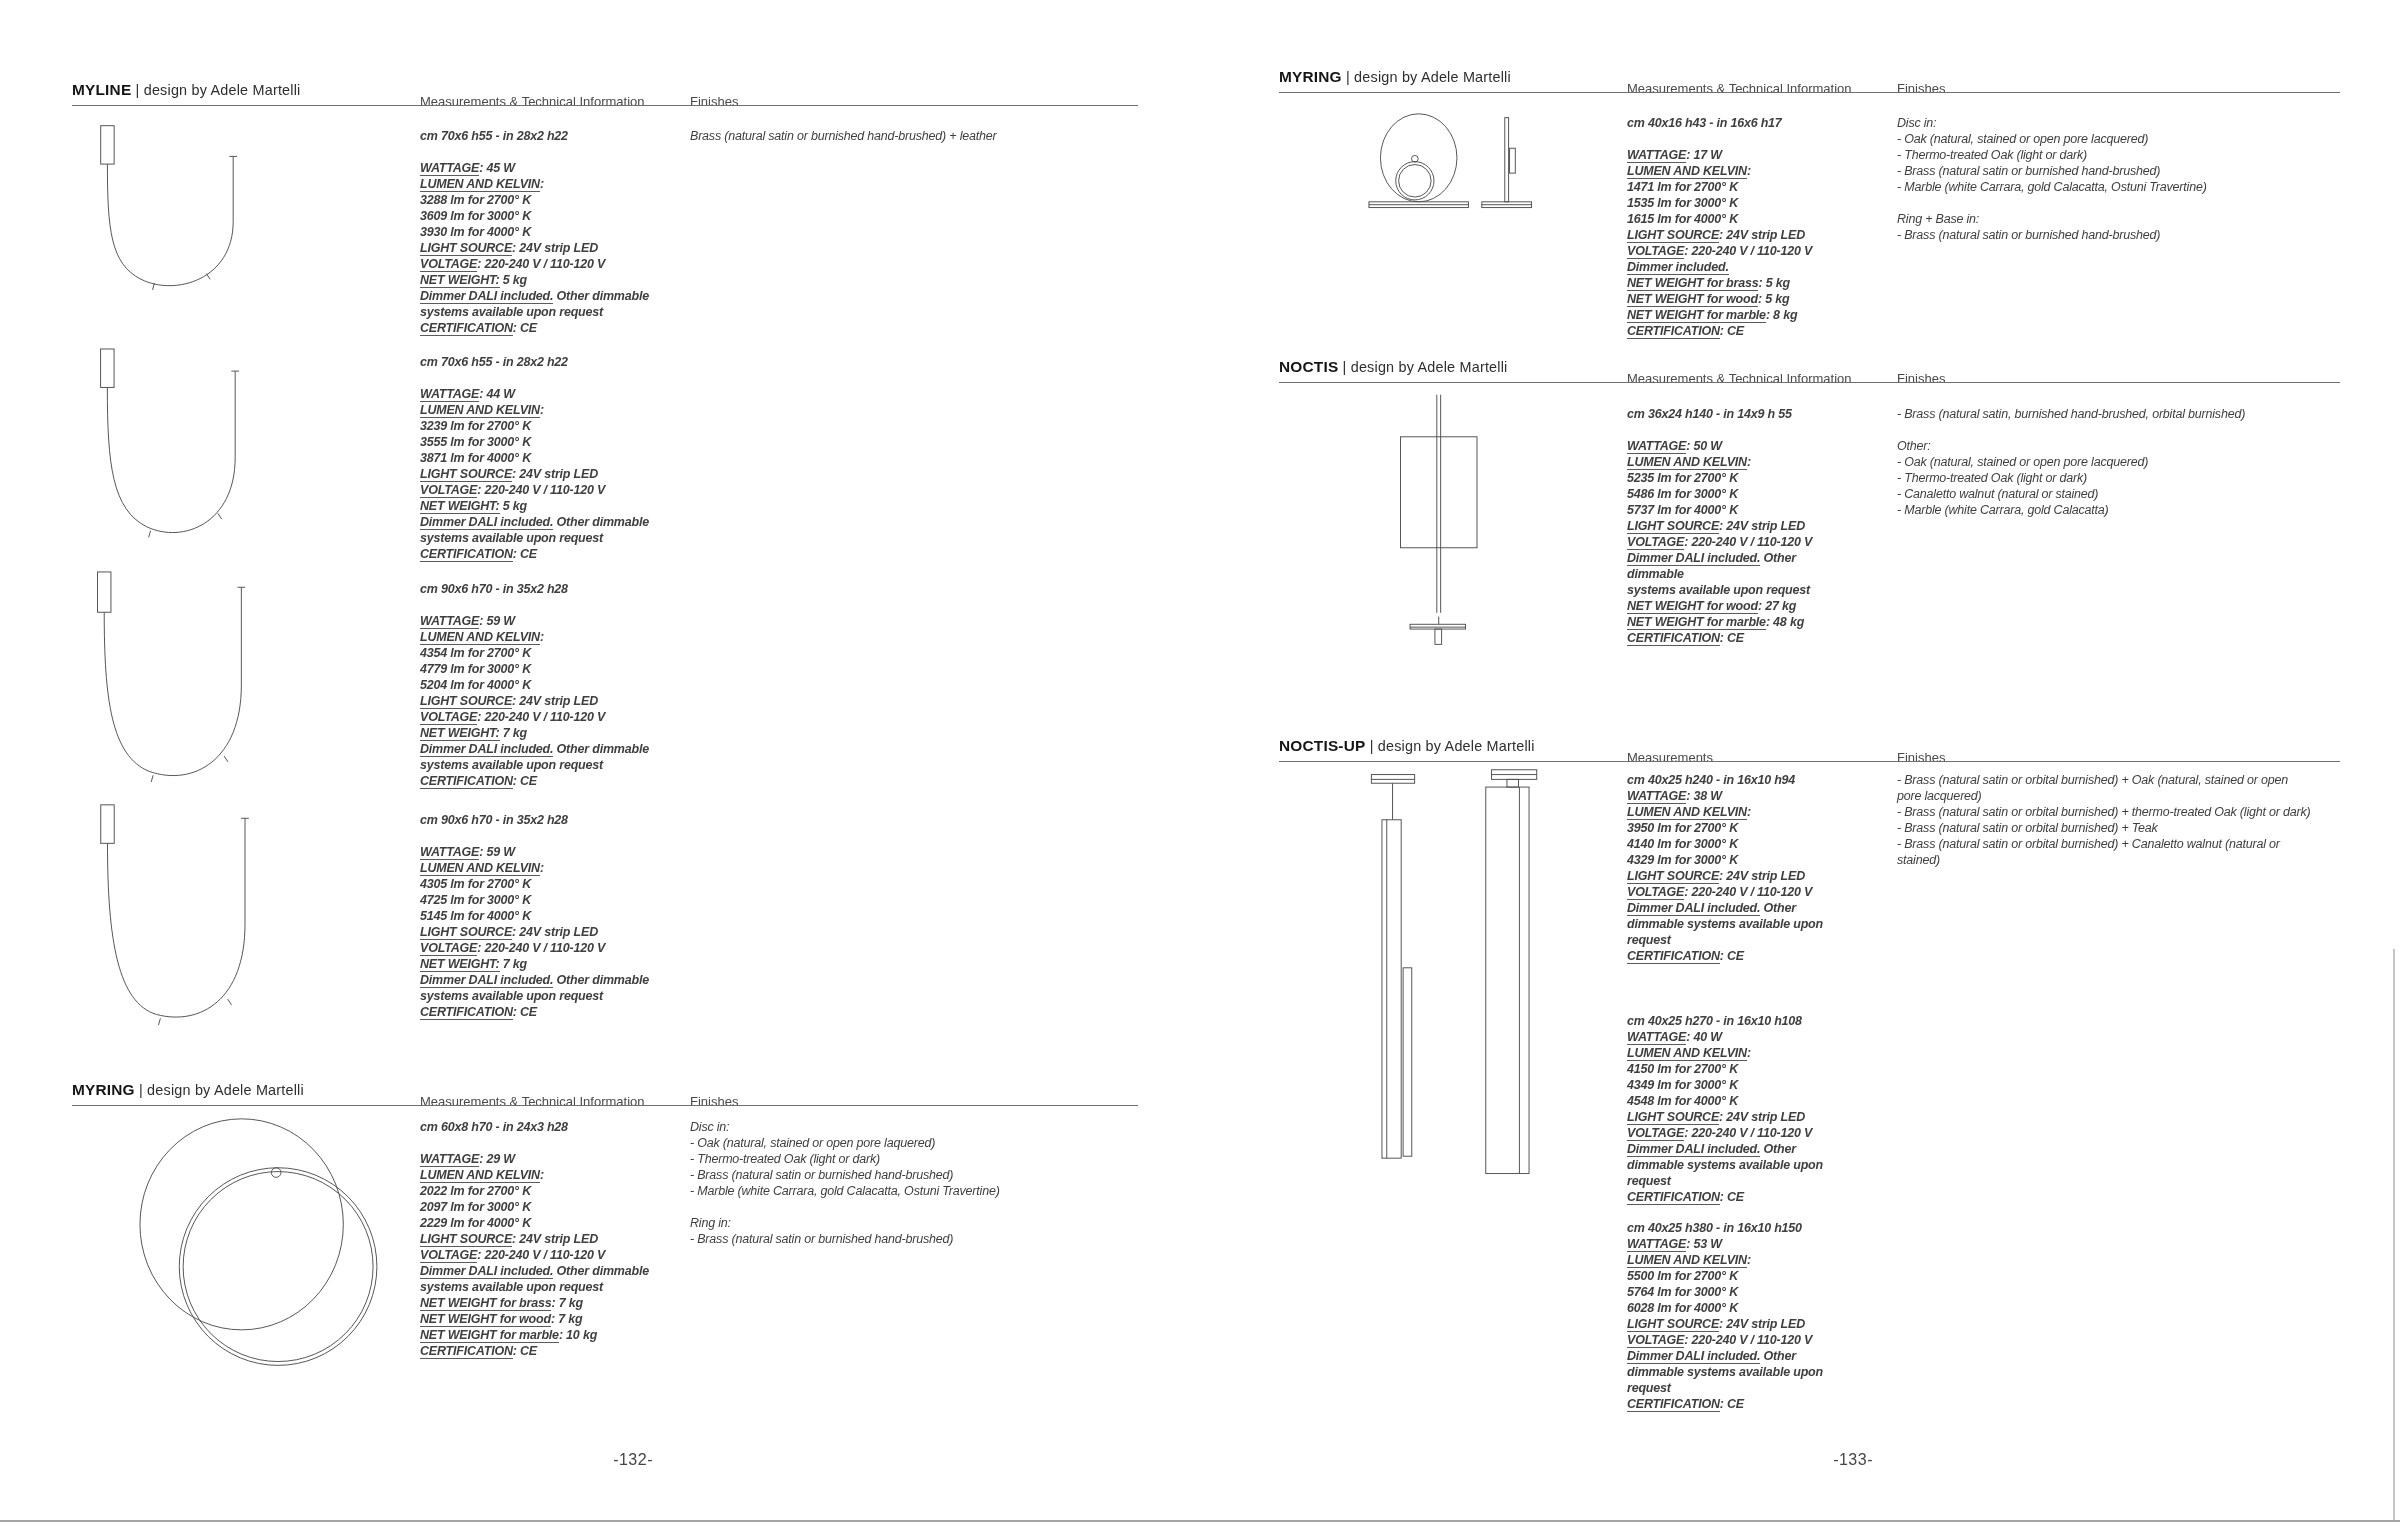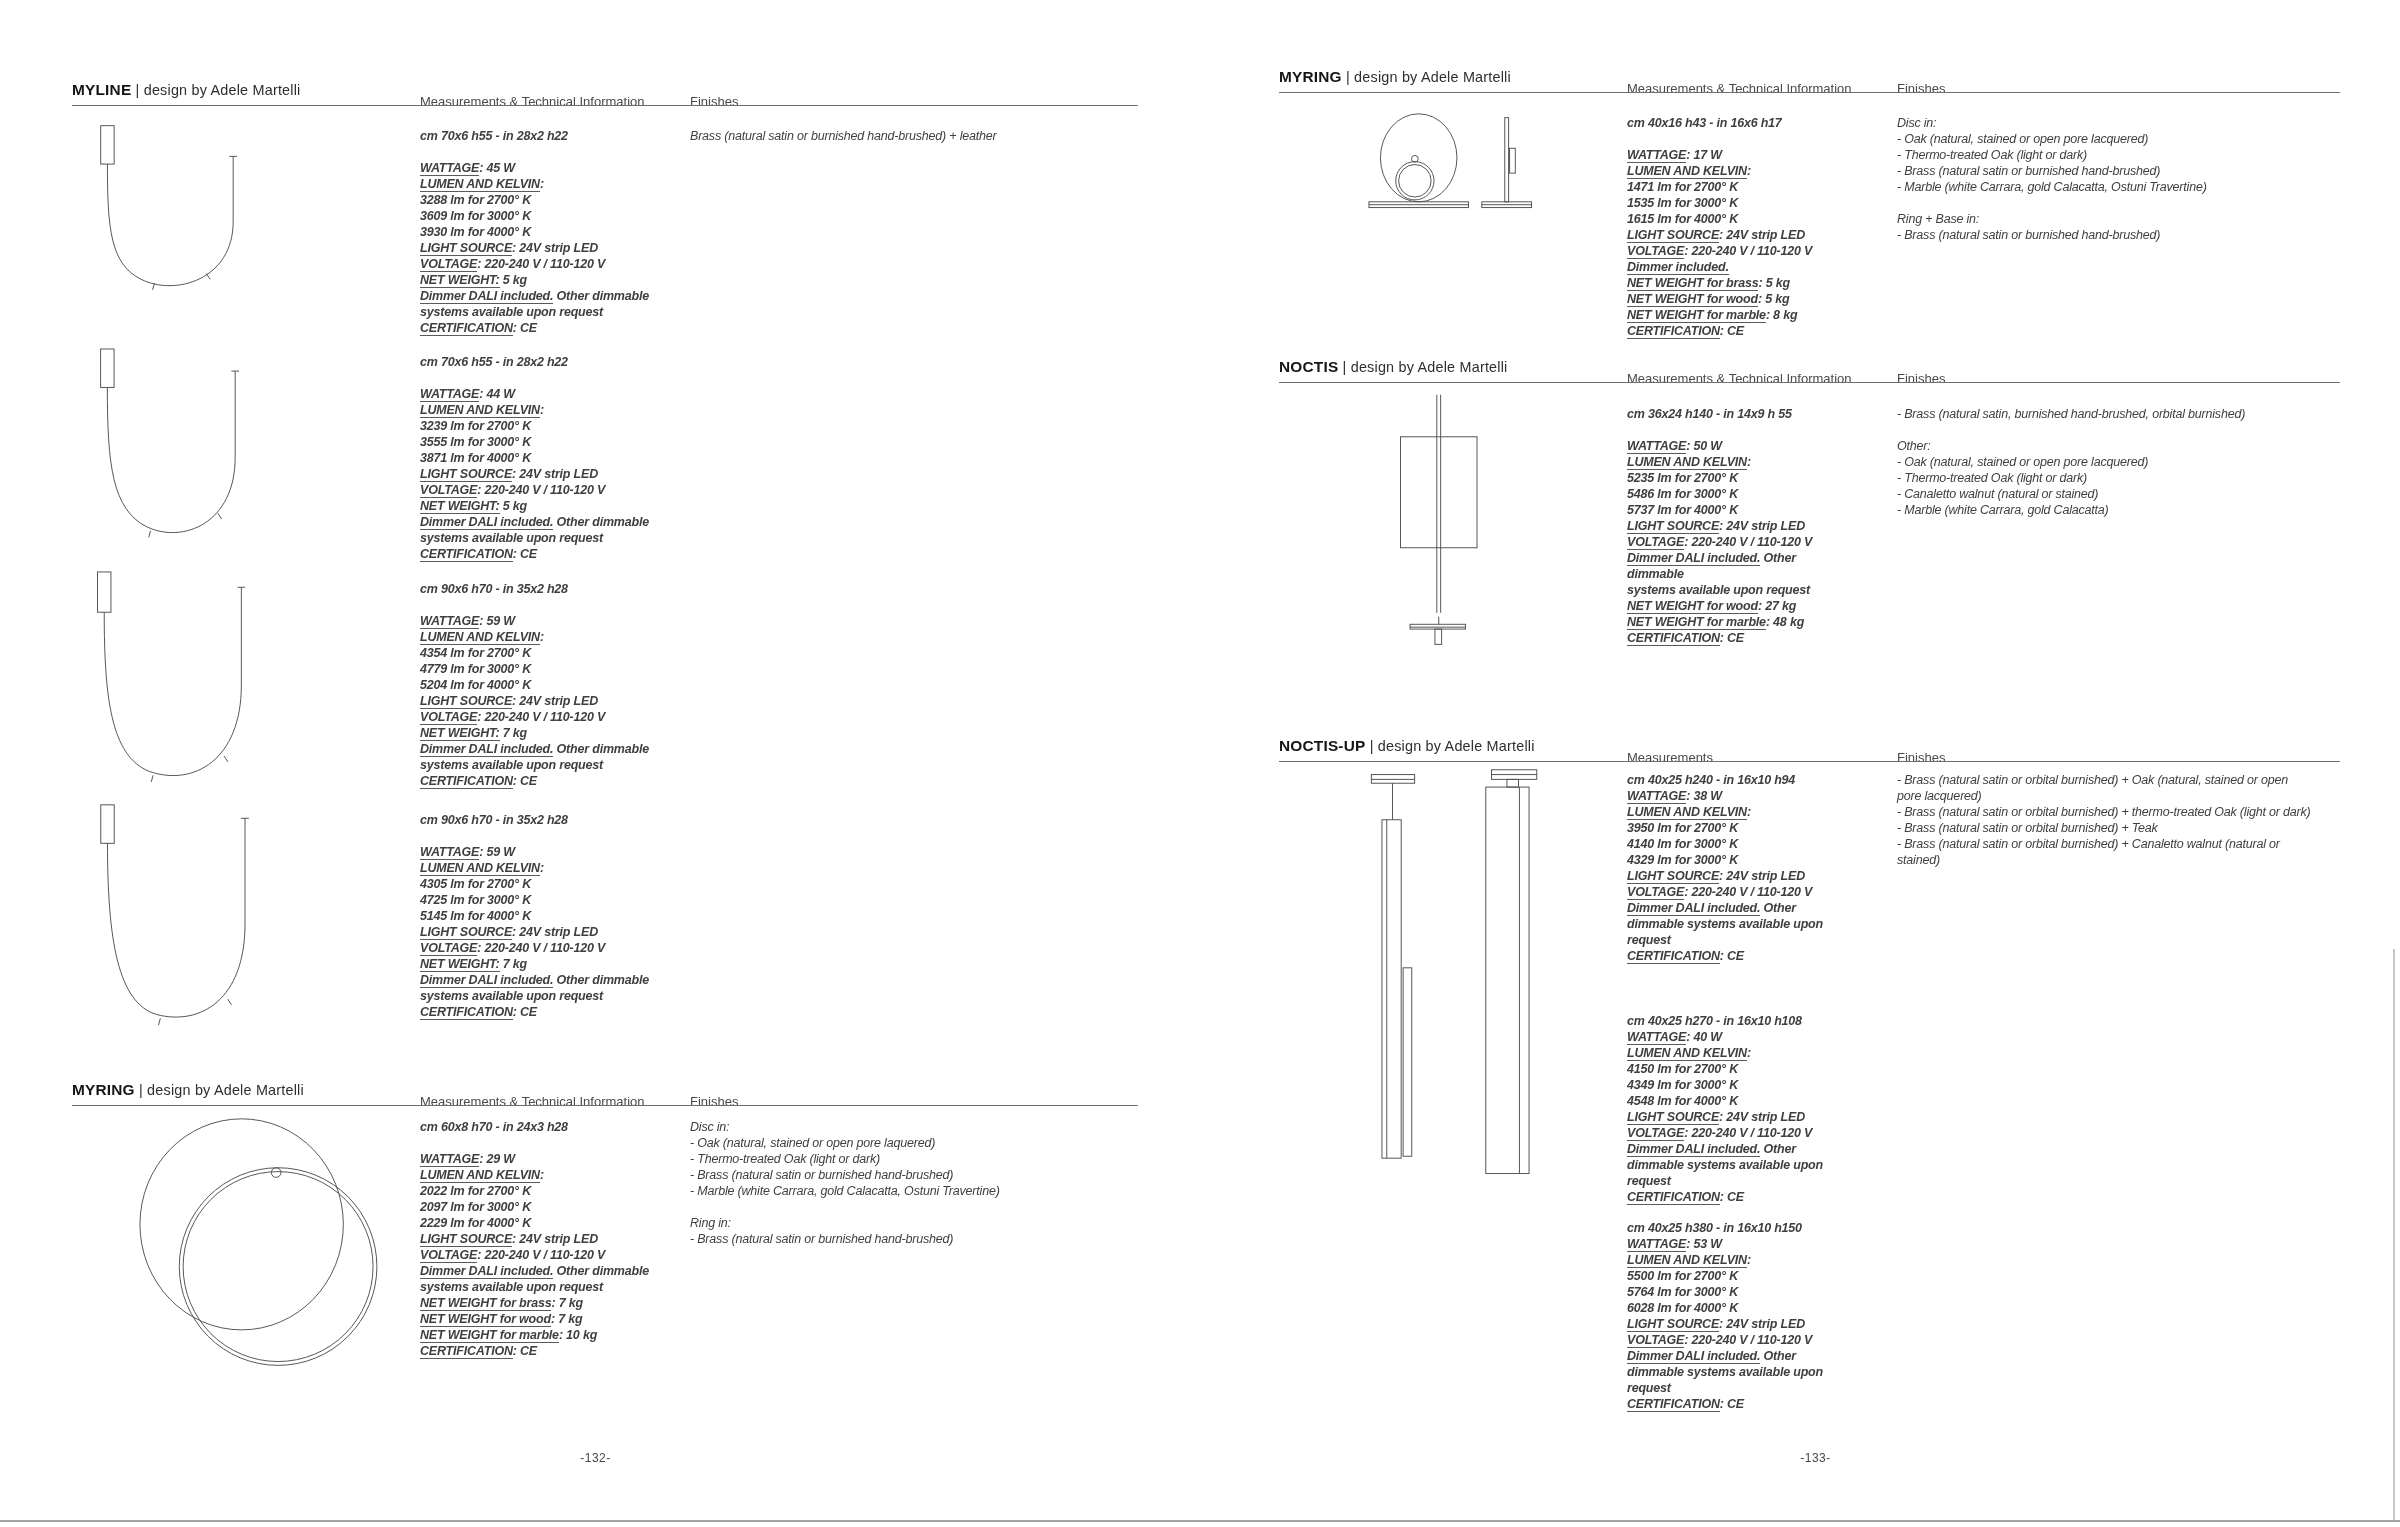--- a/index.html
+++ b/index.html
@@ -13,21 +13,21 @@
   .c2{left:348px;} .c3{left:618px;}
   .rule{position:absolute;left:0;top:24px;height:1px;background:#6f6f6f;width:100%;}
   .specs,.finishes{position:absolute;font-style:italic;font-size:12.5px;line-height:16px;
         letter-spacing:-0.2px;color:#3f3f3f;}
   .specs{left:348px;} .finishes{left:618px;}
   .spec-block{position:absolute;left:0;font-weight:bold;}
   .line{white-space:nowrap;height:16px;}
   .u{border-bottom:1px solid #5a5a5a;}
   svg.draw{position:absolute;}
   svg.draw *{stroke:#4f4f4f;fill:none;stroke-width:1;}
-  .pagenum{position:absolute;font-size:12px;color:#454545;width:115px;text-align:center;
+  .pagenum{position:absolute;font-size:16px;color:#454545;width:115px;text-align:right;
            font-style:normal;letter-spacing:0.5px;}
   .bottom-edge{position:absolute;left:0;top:1520px;width:2401px;height:1.9px;background:#a3a3a3;}
   .right-edge{position:absolute;left:2393px;top:949px;width:1.9px;height:571px;background:#c6c6c6;}
 </style>
 </head>
 <body>
 
 <div class="section" id="sec-myline" style="left:72px;top:81px;width:1066px;height:1004px;">
   <h2 class="title"><b>MYLINE</b><span class="sep"> | </span><span class="by">design by Adele Martelli</span></h2>
   <div class="col-head c2">Measurements &amp; Technical Information</div>

